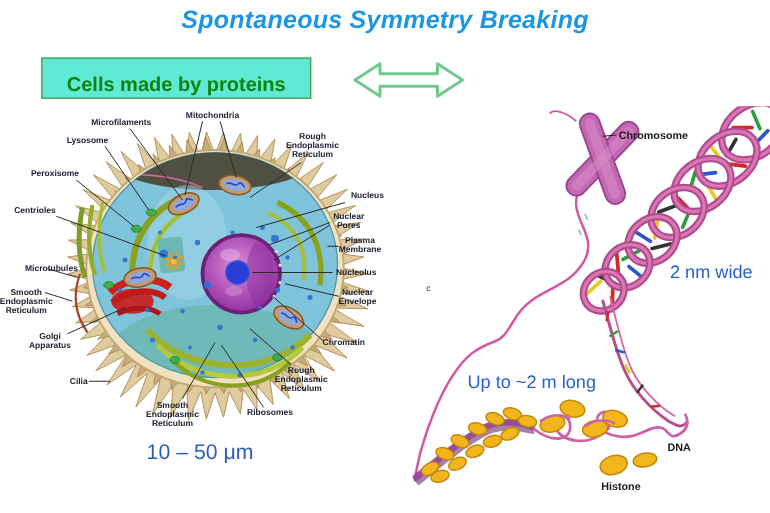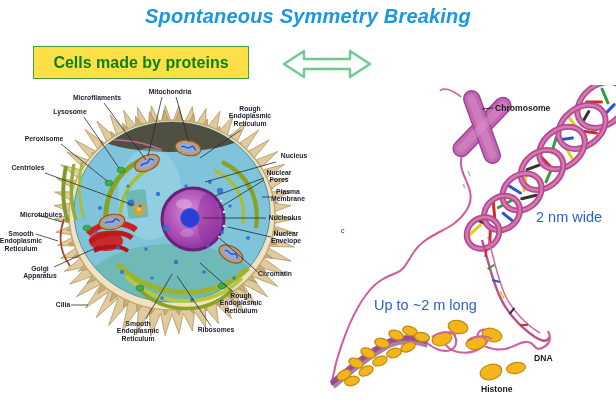--- a/index.html
+++ b/index.html
@@ -1,21 +1,21 @@
 <!DOCTYPE html>
 <html><head>
 <meta charset="utf-8">
 <style>
   html,body{margin:0;padding:0;background:#ffffff;}
   .slide{position:relative;width:616px;height:410px;background:#ffffff;overflow:hidden;
          font-family:"Liberation Sans",sans-serif;border-radius:29px;}
   .title{position:absolute;top:5px;left:0;width:100%;text-align:center;margin:0;
          font-size:20px;font-weight:bold;font-style:italic;color:#1b96e3;letter-spacing:.2px;}
-  .hbox{position:absolute;top:46px;height:31px;border:1.7px solid #3f9e3f;background:#fde047;
-        display:flex;align-items:center;justify-content:center;
+  .hbox{position:absolute;top:46px;height:31px;border:1.7px solid #3f9e3f;background:#5eead4;
+        display:flex;align-items:flex-end;justify-content:center;
         font-weight:bold;font-size:16px;color:#0e8113;}
   .hbox-left{left:33px;width:214px;}
   .hbox-right{left:385px;width:221px;}
   .arrow-svg{position:absolute;left:280px;top:46px;}
   .cell-svg{position:absolute;left:0;top:86px;}
   .dna-svg{position:absolute;left:330px;top:85px;}
   .cell-caption{position:absolute;left:88px;top:352px;width:144px;text-align:center;
                 font-size:17px;color:#2b5fb5;}
   .cl{font-size:6.8px;font-weight:bold;fill:#1d1d30;}
   .ld{stroke:#2b2b2b;stroke-width:0.8;}
@@ -206,20 +206,21 @@
       <text class="cl" x="275" y="190"><tspan x="275" dy="0">Chromatin</tspan></text>
       <text class="cl" x="286" y="150"><tspan x="286" dy="0">Nuclear</tspan><tspan x="286" dy="7.4">Envelope</tspan></text>
       <text class="cl" x="285" y="134"><tspan x="285" dy="0">Nucleolus</tspan></text>
       <text class="cl" x="288" y="108"><tspan x="288" dy="0">Plasma</tspan><tspan x="288" dy="7.4">Membrane</tspan></text>
       <text class="cl" x="279" y="89"><tspan x="279" dy="0">Nuclear</tspan><tspan x="279" dy="7.4">Pores</tspan></text>
       <text class="cl" x="294" y="72"><tspan x="294" dy="0">Nucleus</tspan></text>
       <text class="cl" x="250" y="25"><tspan x="250" dy="0">Rough</tspan><tspan x="250" dy="7.4">Endoplasmic</tspan><tspan x="250" dy="7.4">Reticulum</tspan></text>
     </g>
   </svg>
 
+  <div class="cell-caption">10 – 50 μm</div>
 
   <svg class="dna-svg" width="286" height="322" viewBox="0 0 286 322">
 
     <path d="M 131,12 C 122,4 112,2 110,6" fill="none" stroke="#d4589f" stroke-width="1.5"></path>
     <path d="M 135,64 C 120,88 152,102 136,126 C 122,148 96,146 82,170 C 74,183 72,186 66,188 C 56,192 46,196 36,210 C 24,226 14,250 6,278 C 4,288 2,294 2,300" fill="none" stroke="#d4589f" stroke-width="2"></path>
 
     <g stroke="#8fc3d9" stroke-width="1.5">
       <line x1="138" y1="86" x2="140" y2="91"></line>
         <line x1="133" y1="99" x2="135" y2="103"></line>
     </g>

